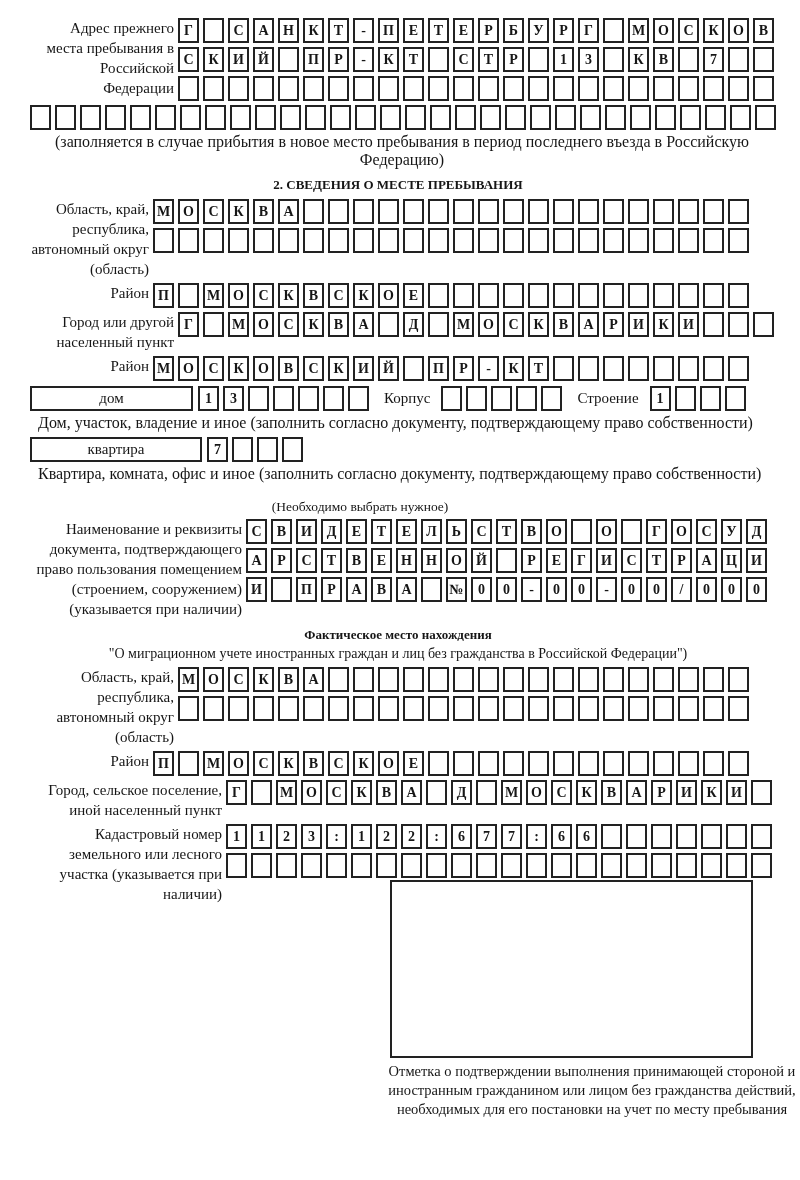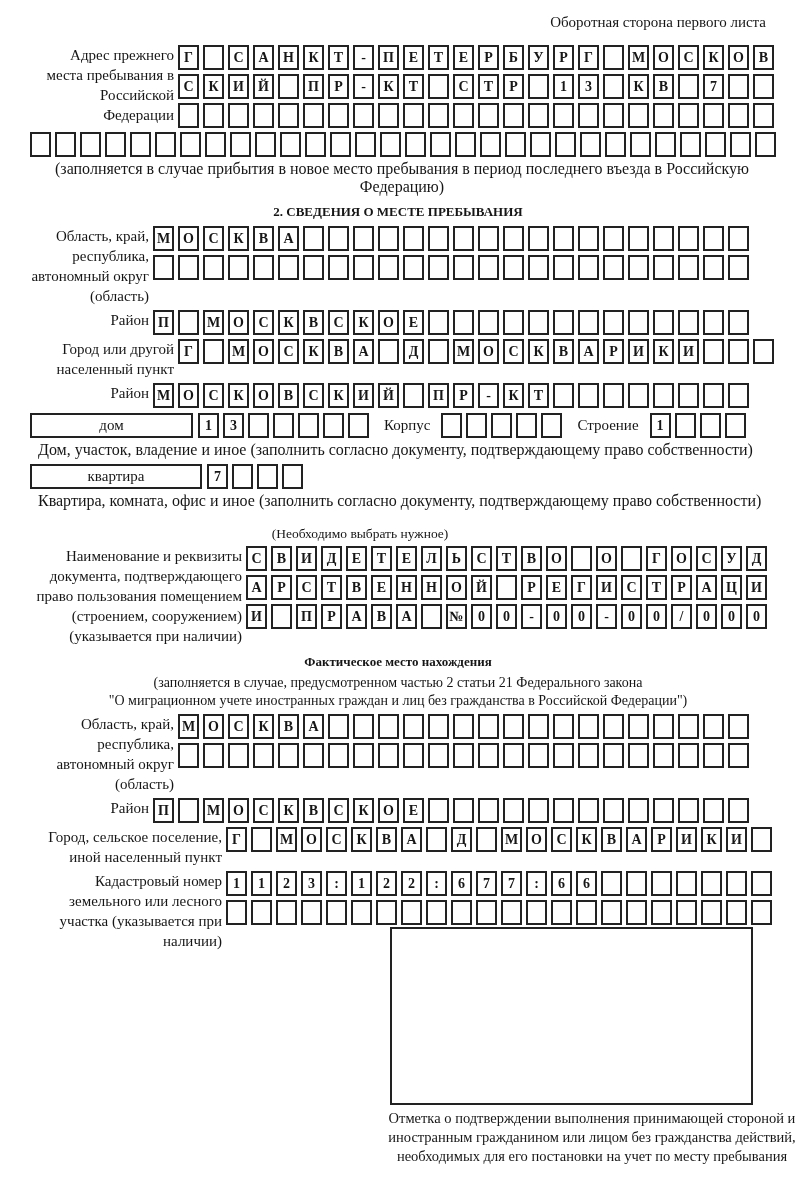--- a/index.html
+++ b/index.html
@@ -32,21 +32,20 @@
   .stampbox{width:363px;height:178px;border:2px solid #222;box-sizing:border-box;
             margin-left:360px;margin-top:-24px;background:#fff;position:relative;z-index:2;}
   .stampnote{margin-left:352px;width:420px;text-align:center;font-size:14.5px;
              line-height:19px;margin-top:4px;}
 </style>
 </head>
 <body>
 
 <div class="page">
 
-  <div class="corner">Оборотная сторона первого листа</div>
 
   <div class="field">
     <div class="flabel w148">Адрес прежнего места пребывания в Российской Федерации</div>
     <div class="rows">
       <div class="cells">
           <span class="cell">Г</span>
           <span class="cell"></span>
           <span class="cell">С</span>
           <span class="cell">А</span>
           <span class="cell">Н</span>
@@ -419,21 +418,20 @@
           <span class="cell">0</span>
           <span class="cell">/</span>
           <span class="cell">0</span>
           <span class="cell">0</span>
           <span class="cell">0</span>
         </div>
     </div>
   </div>
 
   <div class="h2">Фактическое место нахождения</div>
-  <div class="actual-note">(заполняется в случае, предусмотренном частью 2 статьи 21 Федерального закона</div>
   <div class="actual-note" style="margin-top:0;">"О миграционном учете иностранных граждан и лиц без гражданства в Российской Федерации")</div>
 
   <div class="field">
     <div class="flabel w148">Область, край, республика, автономный округ (область)</div>
     <div class="rows">
       <div class="cells">
           <span class="cell">М</span>
           <span class="cell">О</span>
           <span class="cell">С</span>
           <span class="cell">К</span>

